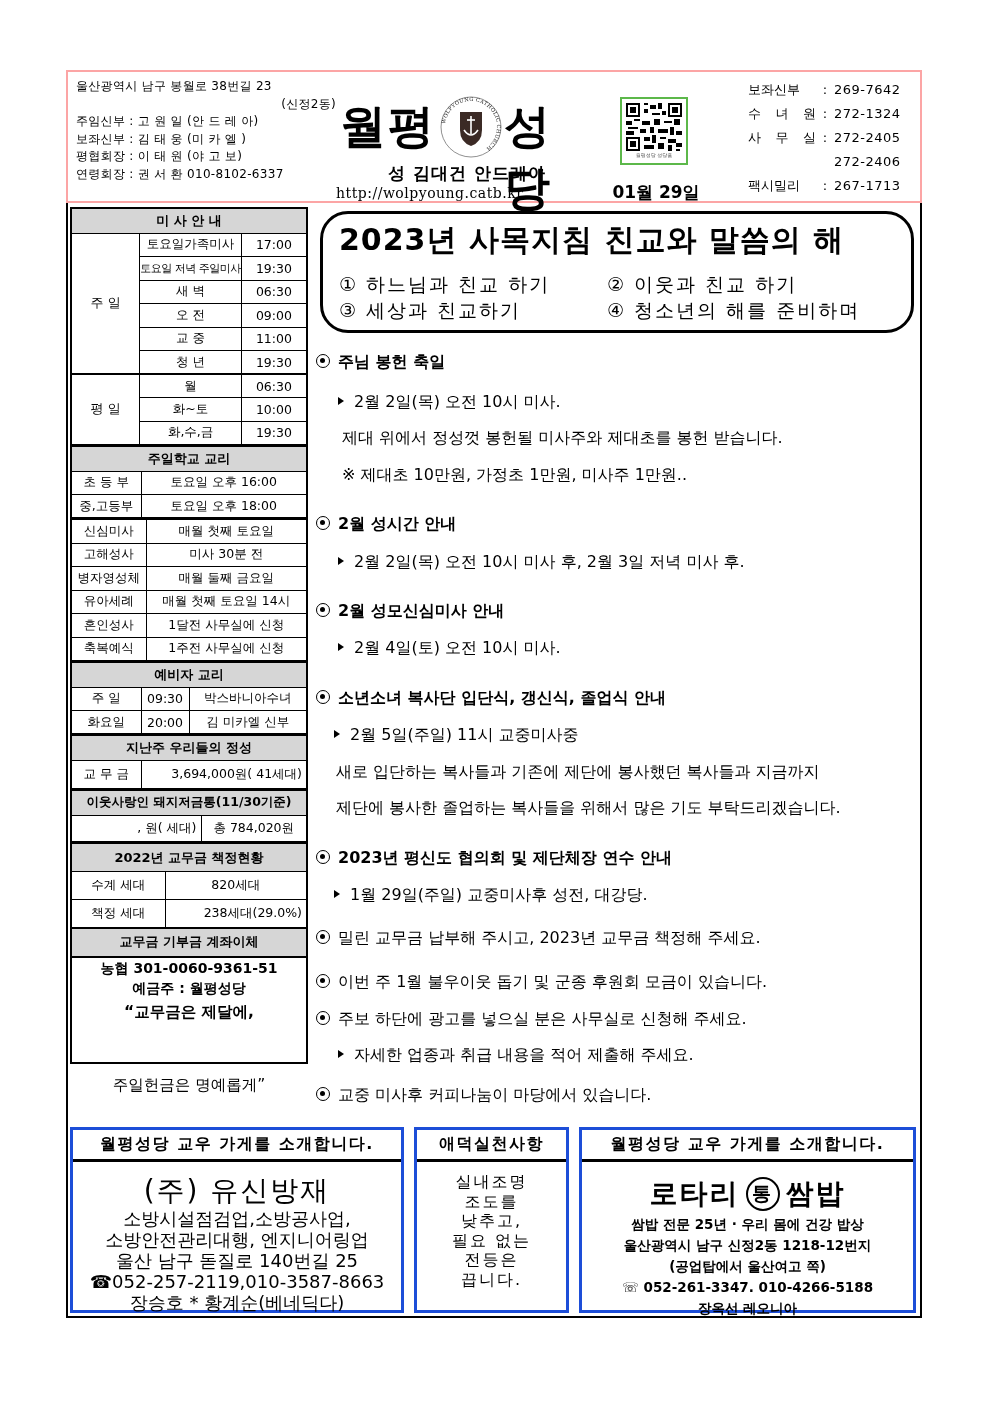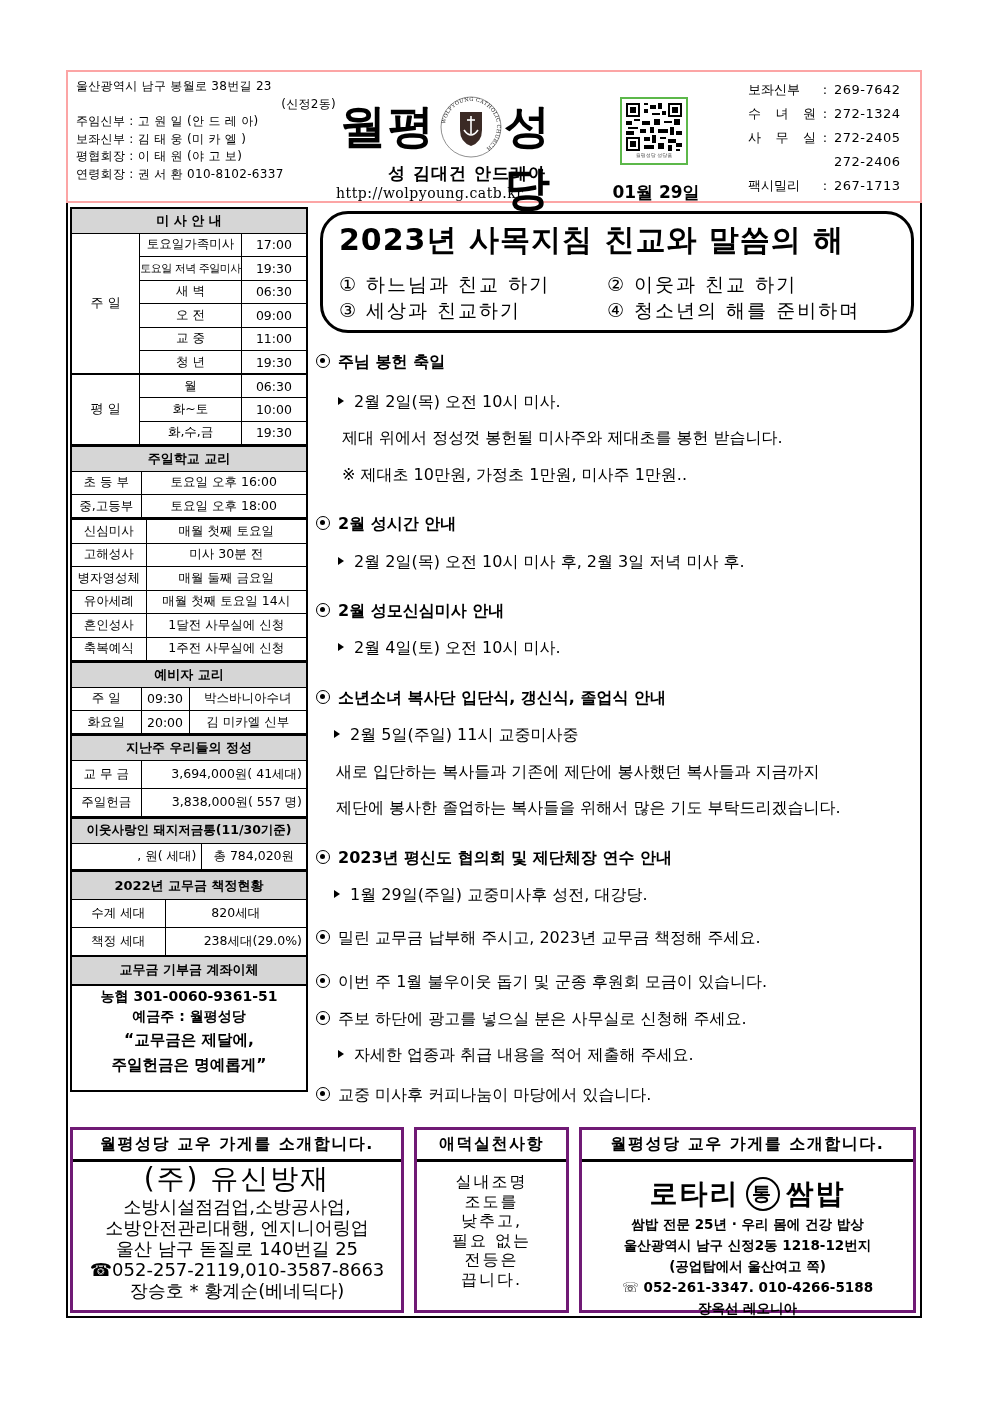--- a/index.html
+++ b/index.html
@@ -46,44 +46,44 @@
     .sb-table td { border: 1px solid #000; font-size: 12.5px; text-align: center; height: 23.5px; padding: 0; white-space: nowrap; }
     .sb-table .hd { background: #d6d6d6; font-weight: bold; font-size: 13px; height: 25px; }
     .sb-table .small { font-size: 11px; letter-spacing: -0.5px; }
     .sb-table .lft { font-size: 13px; }
     .sb-table .rt { text-align: right; padding-right: 4px; }
     .sb-sep { border-top: 2px solid #000; }
     .account { border: 2px solid #000; border-top: none; text-align: center; padding: 0 0 6px 0; height: 106px; }
     .account .l1 { font-size: 14px; font-weight: bold; line-height: 20px; }
     .account .l2 { font-size: 14px; font-weight: bold; line-height: 20px; }
     .account .l3 { font-size: 15.5px; font-weight: bold; line-height: 25px; margin-top: 2px; }
-    .account .l4 { font-size: 15.5px; font-weight: bold; line-height: 25px; }
+    .account .l4 { font-size: 15.5px; font-weight: normal; line-height: 25px; margin-top: 48px; }
 
     
     .banner {
       position: absolute; left: 320px; top: 211px; width: 594px; height: 122px;
       border: 3px solid #000; border-radius: 28px;
     }
     .banner .bt { position: absolute; left: 16px; top: 6px; font-size: 30px; font-weight: bold; letter-spacing: 1px; white-space: nowrap; }
     .banner .goal { position: absolute; font-size: 19px; letter-spacing: 2px; white-space: nowrap; }
 
     .notices { position: absolute; left: 316px; top: 352px; width: 600px; }
     .n-item { position: absolute; left: 0; white-space: nowrap; font-size: 16px; }
     .n-head { font-weight: bold; font-size: 16px; }
     .bullet { display: inline-block; width: 14px; height: 14px; border: 1.5px solid #000; border-radius: 50%; position: relative; vertical-align: -1px; margin-right: 8px; }
     .bullet::after { content: ""; position: absolute; left: 3px; top: 3px; width: 5px; height: 5px; border-radius: 50%; background: #000; }
     .tri { display: inline-block; width: 0; height: 0; border-left: 6px solid #000; border-top: 4px solid transparent; border-bottom: 4px solid transparent; margin-right: 10px; vertical-align: 2px; }
 
     
-    .ad { position: absolute; border: 3px solid #701a75; background: #fff; }
+    .ad { position: absolute; border: 3px solid #1d4ed8; background: #fff; }
     .ad .ad-hd { border-bottom: 3px solid #000; height: 32px; line-height: 28px; text-align: center; font-weight: bold; font-size: 16px; letter-spacing: 1.5px; }
     .ad1 { left: 70px; top: 1127px; width: 334px; height: 186px; }
     .ad2 { left: 414px; top: 1127px; width: 155px; height: 186px; }
     .ad3 { left: 579px; top: 1127px; width: 337px; height: 186px; }
-    .ad1 .a-title { text-align: center; font-size: 28px; letter-spacing: 2px; line-height: 34px; margin-top: 0; }
+    .ad1 .a-title { text-align: center; font-size: 28px; letter-spacing: 2px; line-height: 34px; margin-top: 12px; }
     .ad1 .a-line { text-align: center; font-size: 18px; line-height: 21px; white-space: nowrap; }
     .ad2 .a-body { text-align: center; font-size: 16px; line-height: 19.5px; padding-top: 10px; letter-spacing: 2px; }
     .ad3 .a-title { text-align: center; font-size: 28px; font-weight: bold; letter-spacing: 2px; line-height: 40px; margin-top: 12px; }
     .ad3 .tong { display: inline-block; width: 34px; height: 34px; border: 2.5px solid #000; border-radius: 50%; font-size: 19px; line-height: 29px; text-align: center; vertical-align: 3px; margin: 0 6px; }
     .ad3 .a-line { text-align: center; font-size: 13.5px; font-weight: bold; line-height: 21px; white-space: nowrap; }
   </style>
 </head>
 <body>
 
 <div class="header">
@@ -307,24 +307,20 @@
 
   <table class="sb-table" style="border-top:none">
     <tbody>
         <tr>
           <td class="hd" colspan="2">지난주 우리들의 정성</td>
         </tr>
     <tr>
           <td style="width:70px;height:28px">교 무 금</td>
           <td class="rt">3,694,000원( 41세대)</td>
         </tr>
-    <tr>
-          <td style="height:28px">주일헌금</td>
-          <td class="rt">3,838,000원( 557 명)</td>
-        </tr>
   </tbody>
     </table>
 
   <table class="sb-table" style="border-top:none">
     <tbody>
         <tr>
           <td class="hd" colspan="2" style="font-size:12.5px">이웃사랑인 돼지저금통(11/30기준)</td>
         </tr>
     <tr>
           <td class="rt" style="width:130px;height:27px">,      원( 세대)</td>

